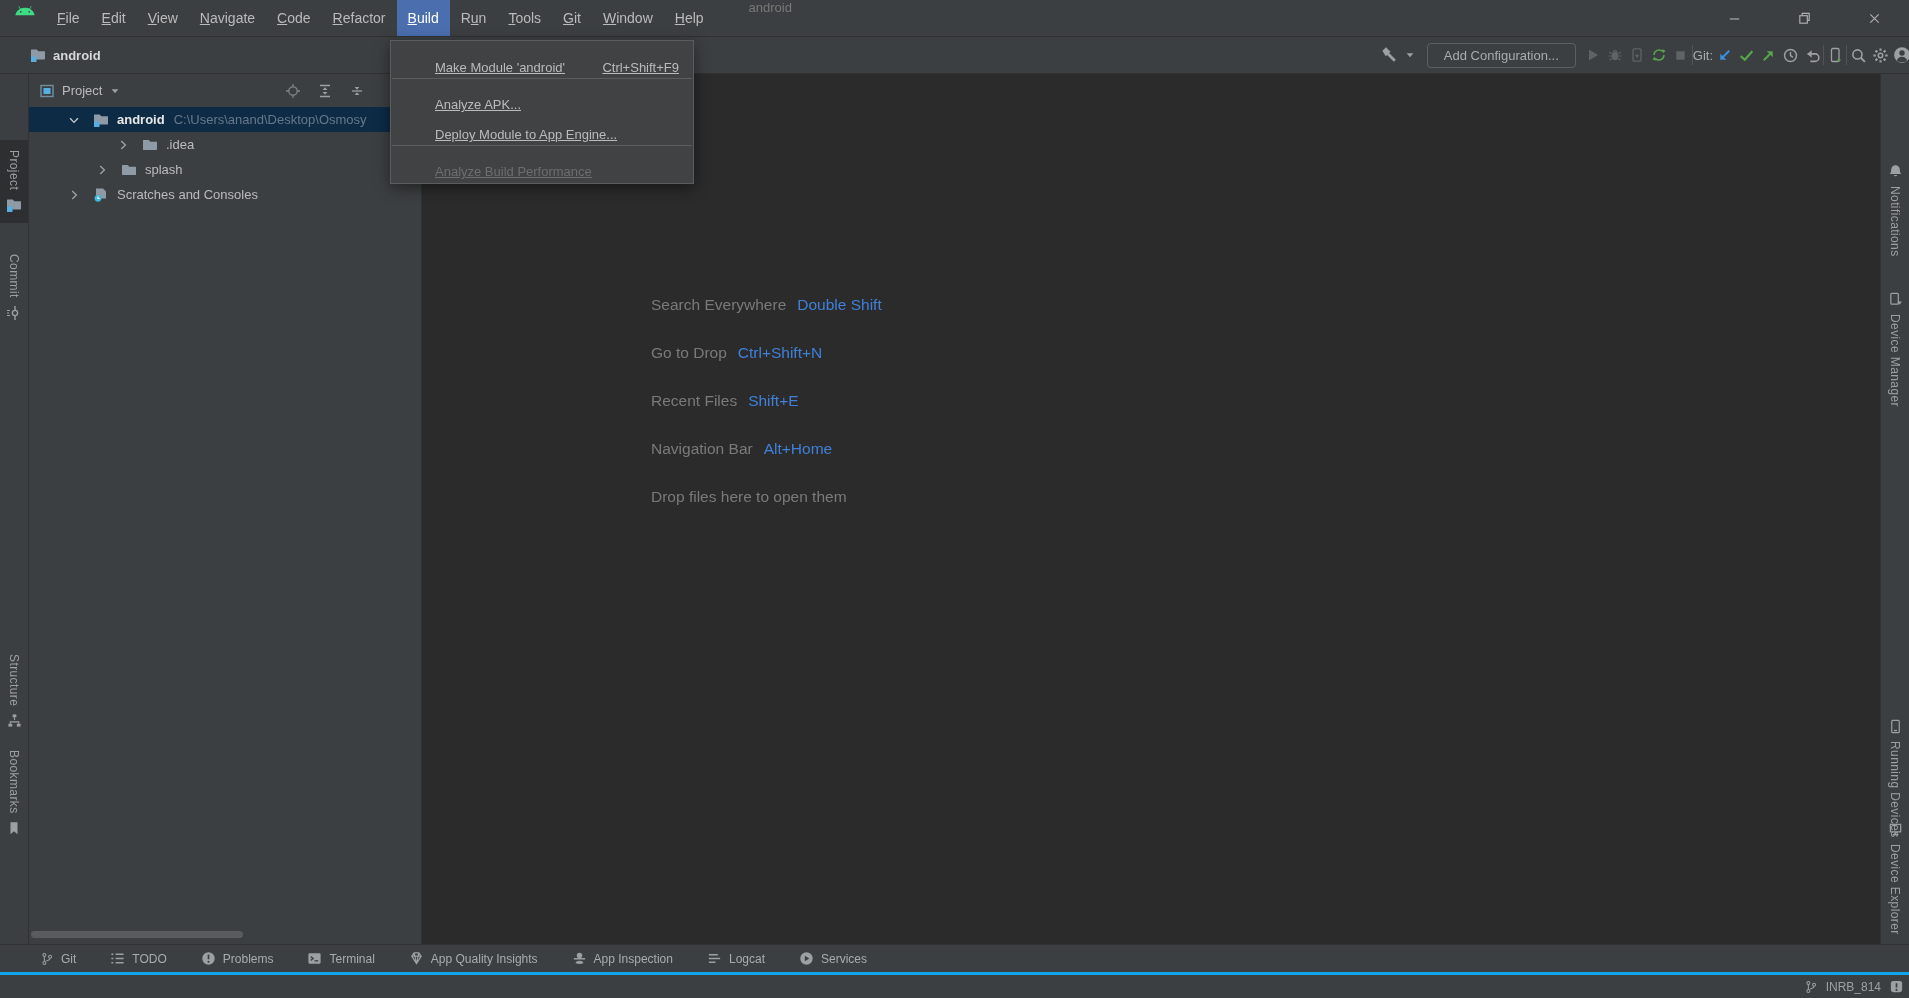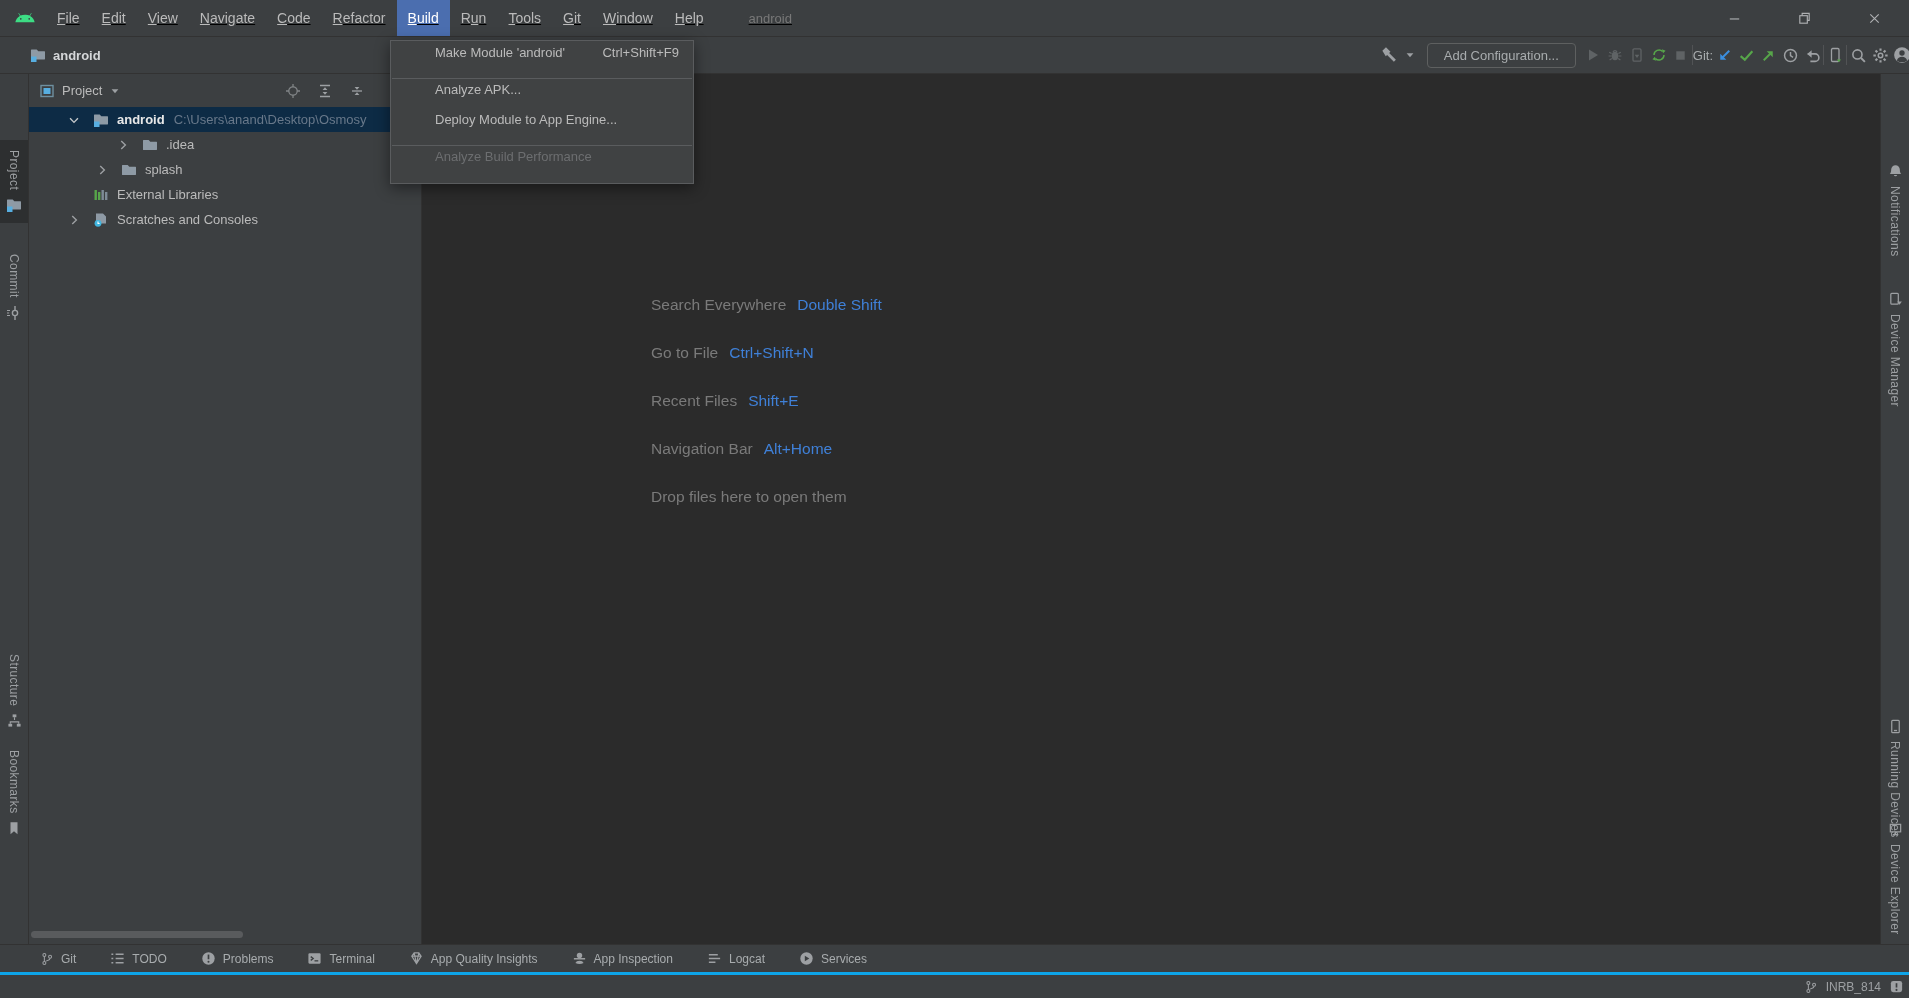--- a/index.html
+++ b/index.html
@@ -6,22 +6,22 @@
     background:#2B2B2B;font-family:"Liberation Sans",sans-serif;
     -webkit-font-smoothing:antialiased;}
   :root{
     --bar-bg:#3C3F41; --border:#323232; --menu-highlight:#4B6EAF;
     --link-blue:#3F80D8; --selection-bg:#0D2B45; --stripe-active:#2D2F30;
     --txt:#BBBBBB; --txt-dim:#9DA0A3; --txt-faint:#787878;
   }
   .app{width:1909px;height:998px;display:flex;flex-direction:column;position:relative;}
 
   
-  .titlebar{height:36px;background:var(--bar-bg);display:flex;align-items:center;
-    border-bottom:1px solid var(--border);flex:0 0 auto;text-decoration:underline;}
+  .titlebar{height:36px;background:var(--bar-bg);display:flex;align-items:flex-start;
+    border-bottom:1px solid var(--border);flex:0 0 auto;}
   .logo{margin:0 10px 0 14px;display:flex;align-items:center;}
   .menubar{display:flex;height:36px;}
   .menu-item{padding:0 11px;line-height:36px;font-size:14px;color:var(--txt);cursor:default;}
   .menu-item .mn{text-decoration:underline;}
   .menu-item.active{background:var(--menu-highlight);color:#fff;}
   .win-title{color:var(--txt-faint);font-size:13px;margin-left:34px;}
   .win-controls{margin-left:auto;display:flex;height:36px;}
   .win-btn{width:70px;height:36px;display:flex;align-items:center;justify-content:center;}
 
   
@@ -74,21 +74,21 @@
     font-size:12px;color:#A8ACAE;}
   .tool-item{display:flex;align-items:center;gap:7px;cursor:default;}
   .status-bar{height:23px;background:var(--bar-bg);border-top:3px solid #0ea5e9;
     display:flex;align-items:center;font-size:12px;color:var(--txt-dim);flex:0 0 auto;}
   .status-right{margin-left:auto;display:flex;align-items:center;gap:8px;padding-right:5px;}
 
   
   .menu-popup{position:absolute;left:390px;top:40px;width:302px;background:#404243;
     border:1px solid #5A5C5E;box-shadow:0 4px 14px rgba(0,0,0,.45);z-index:100;
     padding:4px 0;font-size:13px;}
-  .menu-row{height:30px;display:flex;align-items:flex-start;padding:0 14px 0 44px;color:var(--txt);}
+  .menu-row{height:30px;display:flex;align-items:flex-end;padding:0 14px 0 44px;color:var(--txt);text-decoration:underline;}
   .menu-row.disabled{color:#6C6E70;}
   .menu-row .shortcut{margin-left:auto;padding-left:36px;color:var(--txt);}
   .menu-divider{height:1px;background:#5A5C5E;margin:3px 1px;}
 
   .ico{display:inline-flex;align-items:center;justify-content:center;line-height:0;}
 </style>
 </head>
 <body>
 
 <div class="app">
@@ -372,32 +372,20 @@
               </span>
             </span>
             <span class="ico">
               <svg viewBox="0 0 16 16" width="16" height="16">
                 <path fill="#8E9AA5" d="M1.5 3h5.2l1.6 1.8h6.2c.3 0 .5.2.5.5v7.2c0 .3-.2.5-.5.5h-13a.5.5 0 0 1-.5-.5V3.5c0-.3.2-.5.5-.5z"></path>
               </svg>
             </span>
             <span class="lbl">splash</span>
           </div>
           <div class="tree-row" style="padding-left: 40px;">
-            <span class="chev"></span>
-            <span class="ico">
-              <svg viewBox="0 0 16 16" width="16" height="16">
-                <rect x="1.5" y="3" width="2.4" height="10" fill="#57A64A"></rect>
-                <rect x="5" y="5" width="2.4" height="8" fill="#57A64A"></rect>
-                <rect x="8.5" y="3" width="2.4" height="10" fill="#7E8B96"></rect>
-                <rect x="12" y="5" width="2.4" height="8" fill="#7E8B96"></rect>
-              </svg>
-            </span>
-            <span class="lbl">External Libraries</span>
-          </div>
-          <div class="tree-row" style="padding-left: 40px;">
             <span class="chev">
               <span class="ico">
                 <svg viewBox="0 0 16 16" width="14" height="14">
                   <path fill="none" stroke="#9DA0A3" stroke-width="1.6" d="M6 3.5 10.7 8 6 12.5"></path>
                 </svg>
               </span>
             </span>
             <span class="ico">
               <svg viewBox="0 0 16 16" width="16" height="16">
                 <path fill="#8E9AA5" d="M3 1.5h7l3 3v7h-5v-1.2H3z"></path>
@@ -411,21 +399,21 @@
       <div class="hscroll"></div>
     </section>
 
     <section class="editor">
       <div class="shortcuts" id="shortcuts">
           <div class="sc-row">
             <span>Search Everywhere</span>
             <span class="sc-key">Double Shift</span>
           </div>
           <div class="sc-row">
-            <span>Go to File</span>
+            <span>Go to Drop</span>
             <span class="sc-key">Ctrl+Shift+N</span>
           </div>
           <div class="sc-row">
             <span>Recent Files</span>
             <span class="sc-key">Shift+E</span>
           </div>
           <div class="sc-row">
             <span>Navigation Bar</span>
             <span class="sc-key">Alt+Home</span>
           </div>

